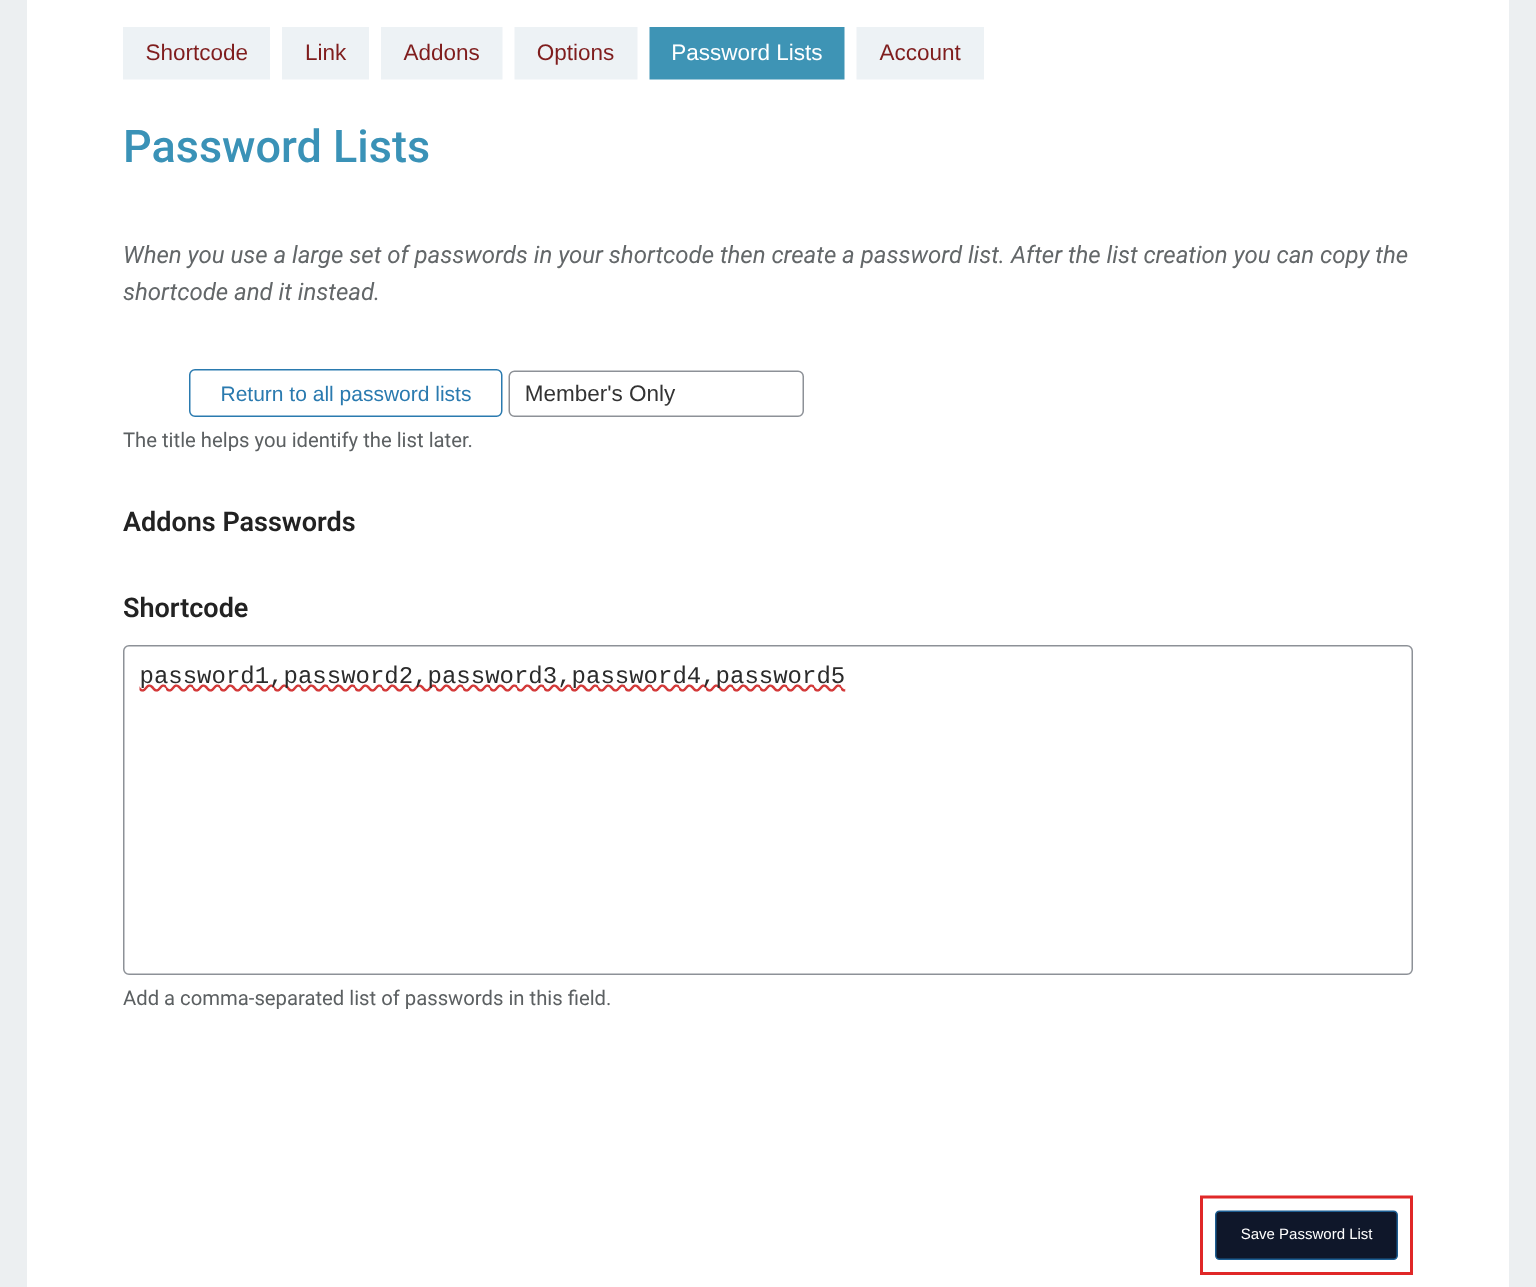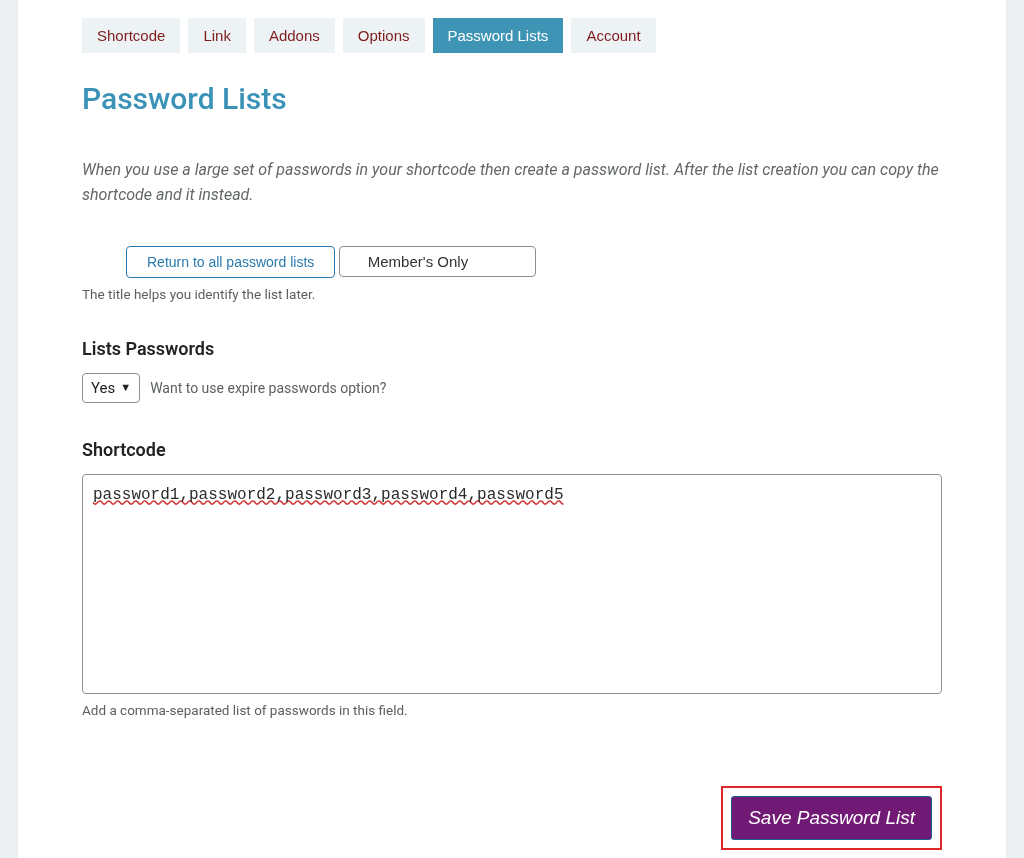--- a/index.html
+++ b/index.html
@@ -62,21 +62,21 @@
     .section-label {
       font-size: 18px;
       font-weight: 600;
       color: #222;
       margin-bottom: 14px;
       margin-top: 36px;
     }
     .text-input {
       border: 1px solid #8d9197;
       border-radius: 4px;
-      padding: 6px 28px;
+      padding: 6px 10px;
       font-size: 15px;
       width: 197px;
       color: #333;
     }
     .help-text {
       color: #5c6062;
       font-size: 13.5px;
       margin-top: 8px;
     }
     .row-inline { display: flex; align-items: center; gap: 10px; }
@@ -110,28 +110,27 @@
       font-family: Liberation Mono, monospace;
     }
     .save-wrap {
       position: absolute;
       right: 64px;
       bottom: 8px;
       border: 2px solid #e02828;
       padding: 8px;
     }
     .btn-primary {
-      background: #701a75;
+      background: #0f172a;
       color: #fff;
       border: 1px solid #1d5e92;
       border-radius: 3px;
       padding: 10px 16px;
-      font-size: 19px;
+      font-size: 10px;
       cursor: pointer;
-      font-style: italic;
     }
   </style>
 </head>
 <body>
 
 <div class="outer">
   <div class="card">
 
     <div class="tabs">
       <button class="tab">Shortcode</button>
@@ -144,28 +143,21 @@
 
     <h1 class="page-title">Password Lists</h1>
 
     <p class="description">When you use a large set of passwords in your shortcode then create a password list. After the list creation you can copy the shortcode and it instead.</p>
 
     <button class="btn-outline">Return to all password lists</button>
 
     <input class="text-input" type="text" value="Member's Only" style="">
     <div class="help-text">The title helps you identify the list later.</div>
 
-    <div class="section-label">Lists Passwords</div>
-    <div class="row-inline">
-      <div class="select-wrap">
-        <span>Yes</span>
-        <span class="chev">▼</span>
-      </div>
-      <span class="inline-help">Want to use expire passwords option?</span>
-    </div>
+    <div class="section-label">Addons Passwords</div>
 
     <div class="section-label">Shortcode</div>
     <div class="textarea" contenteditable="true" style=""><span class="spellcheck-span">password1,password2,password3,password4,password5</span></div>
     <div class="help-text">Add a comma-separated list of passwords in this field.</div>
 
     <div class="save-wrap">
       <button class="btn-primary">Save Password List</button>
     </div>
 
   </div>

